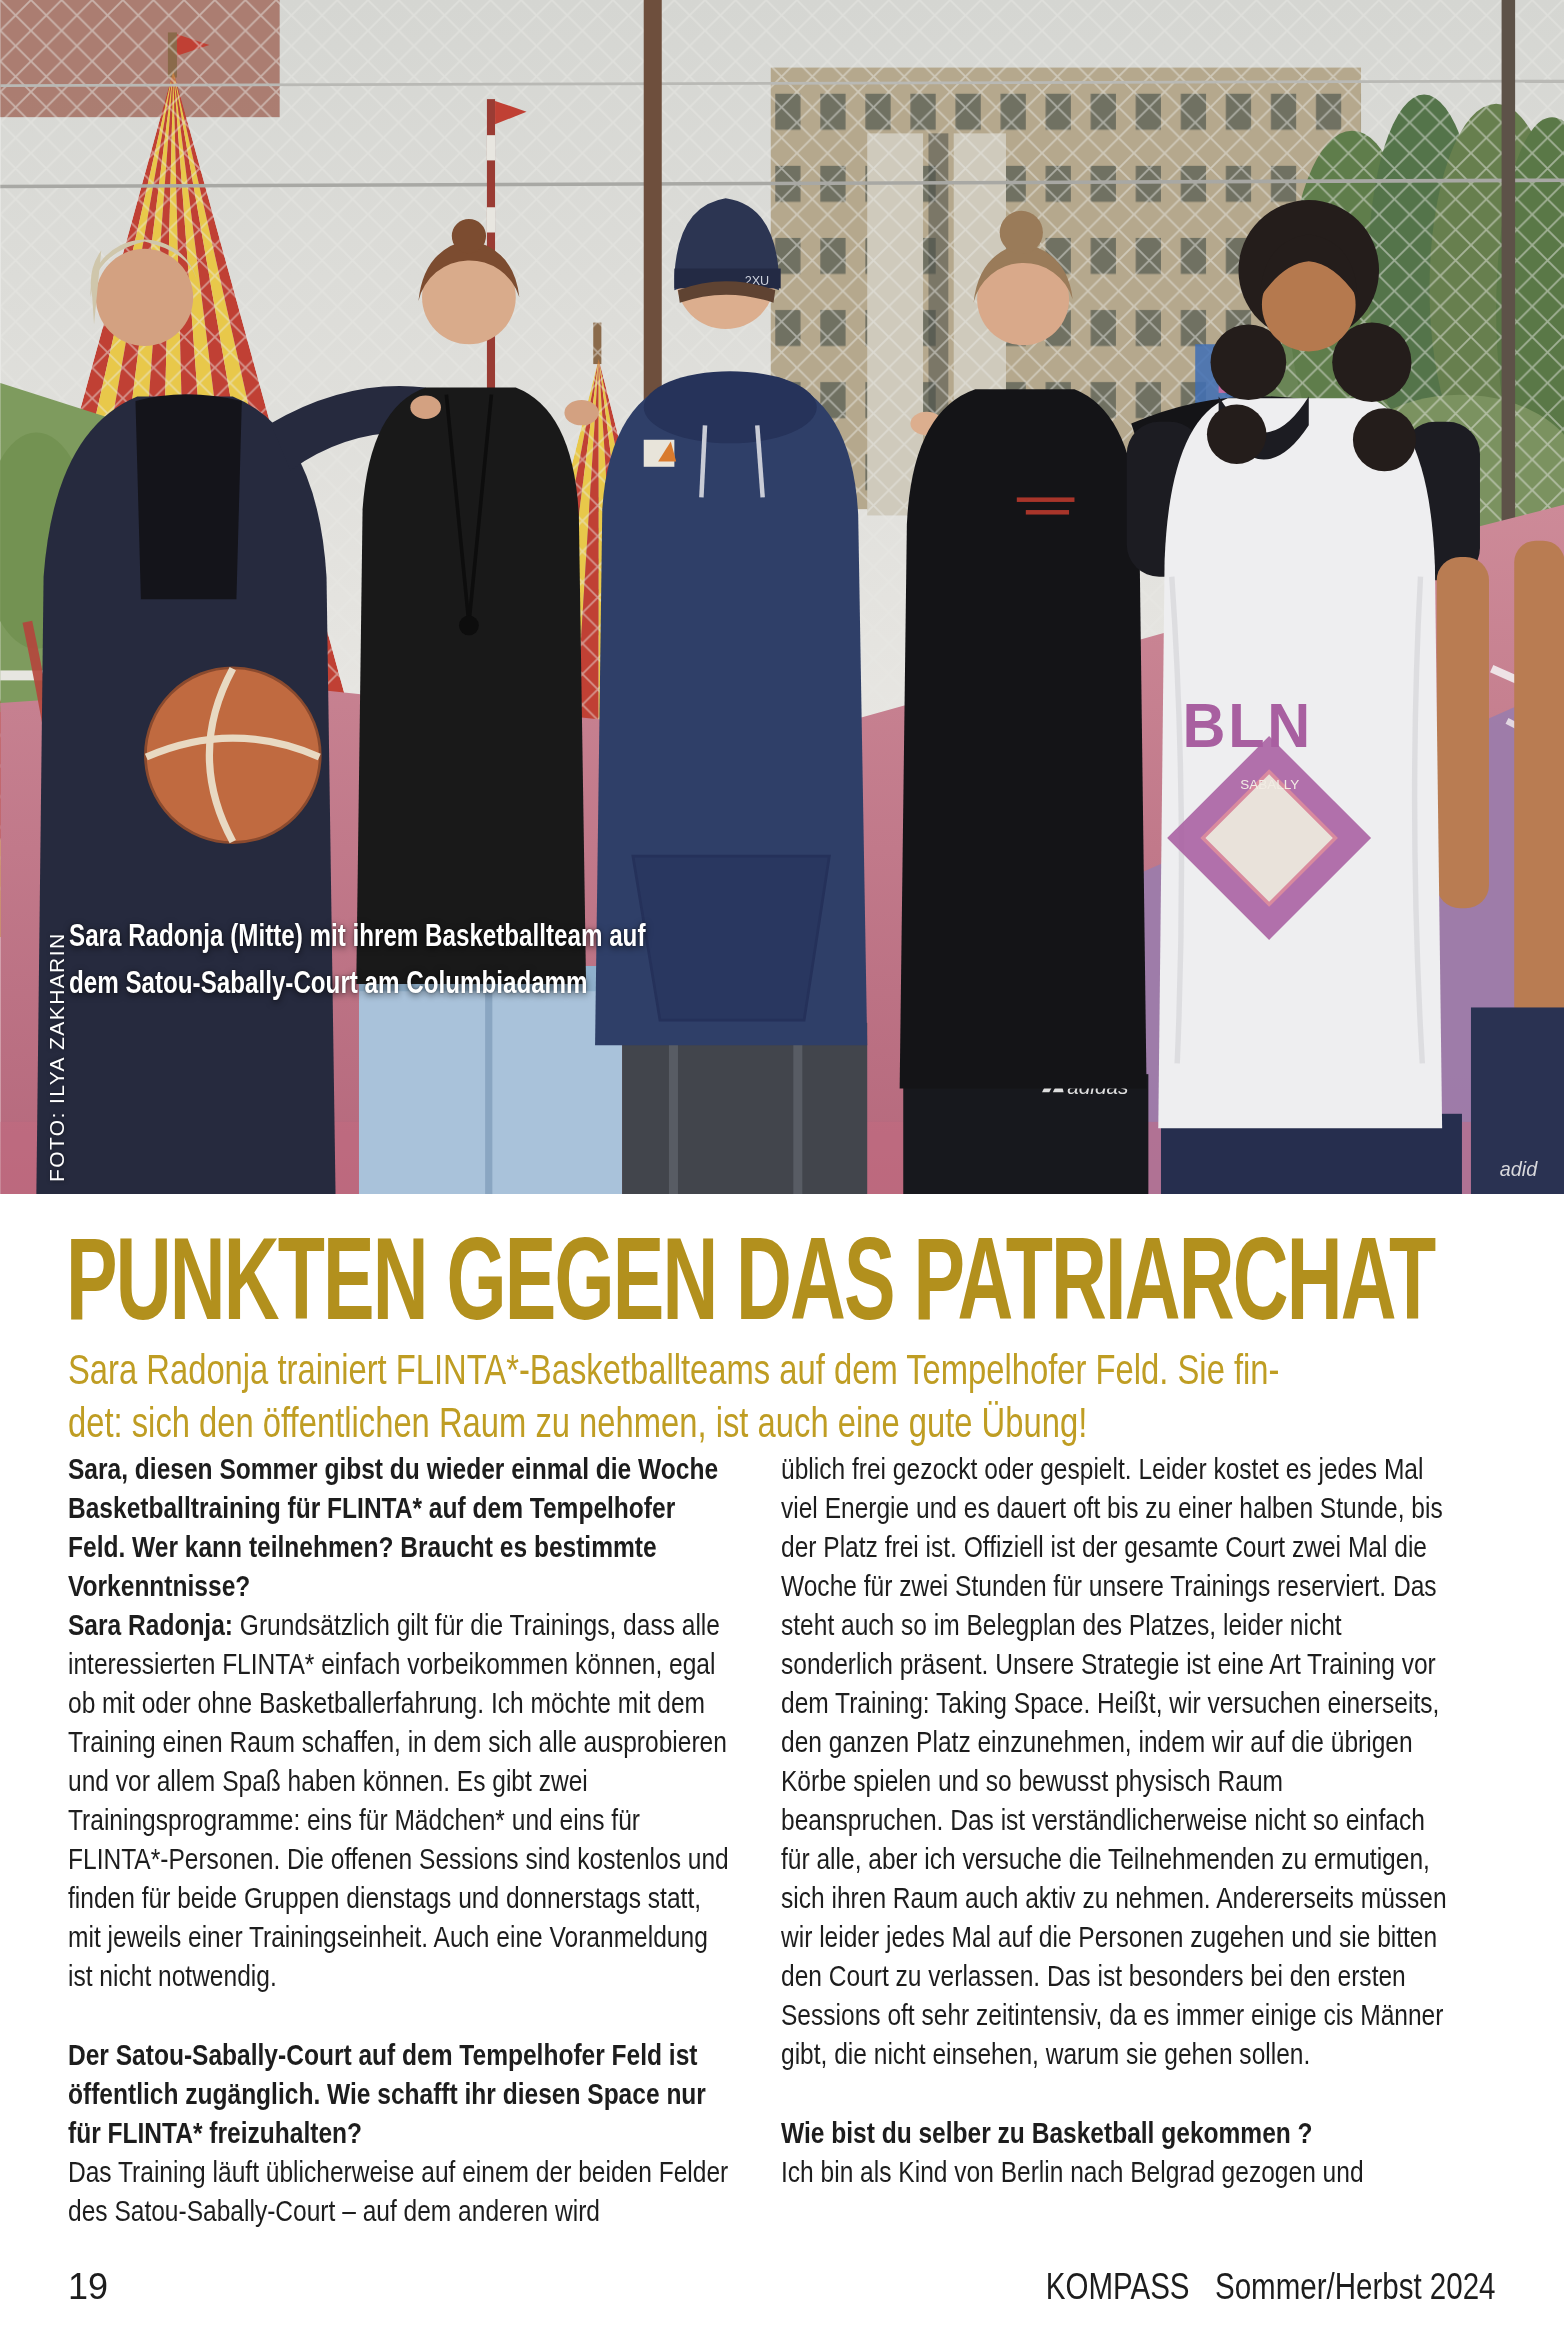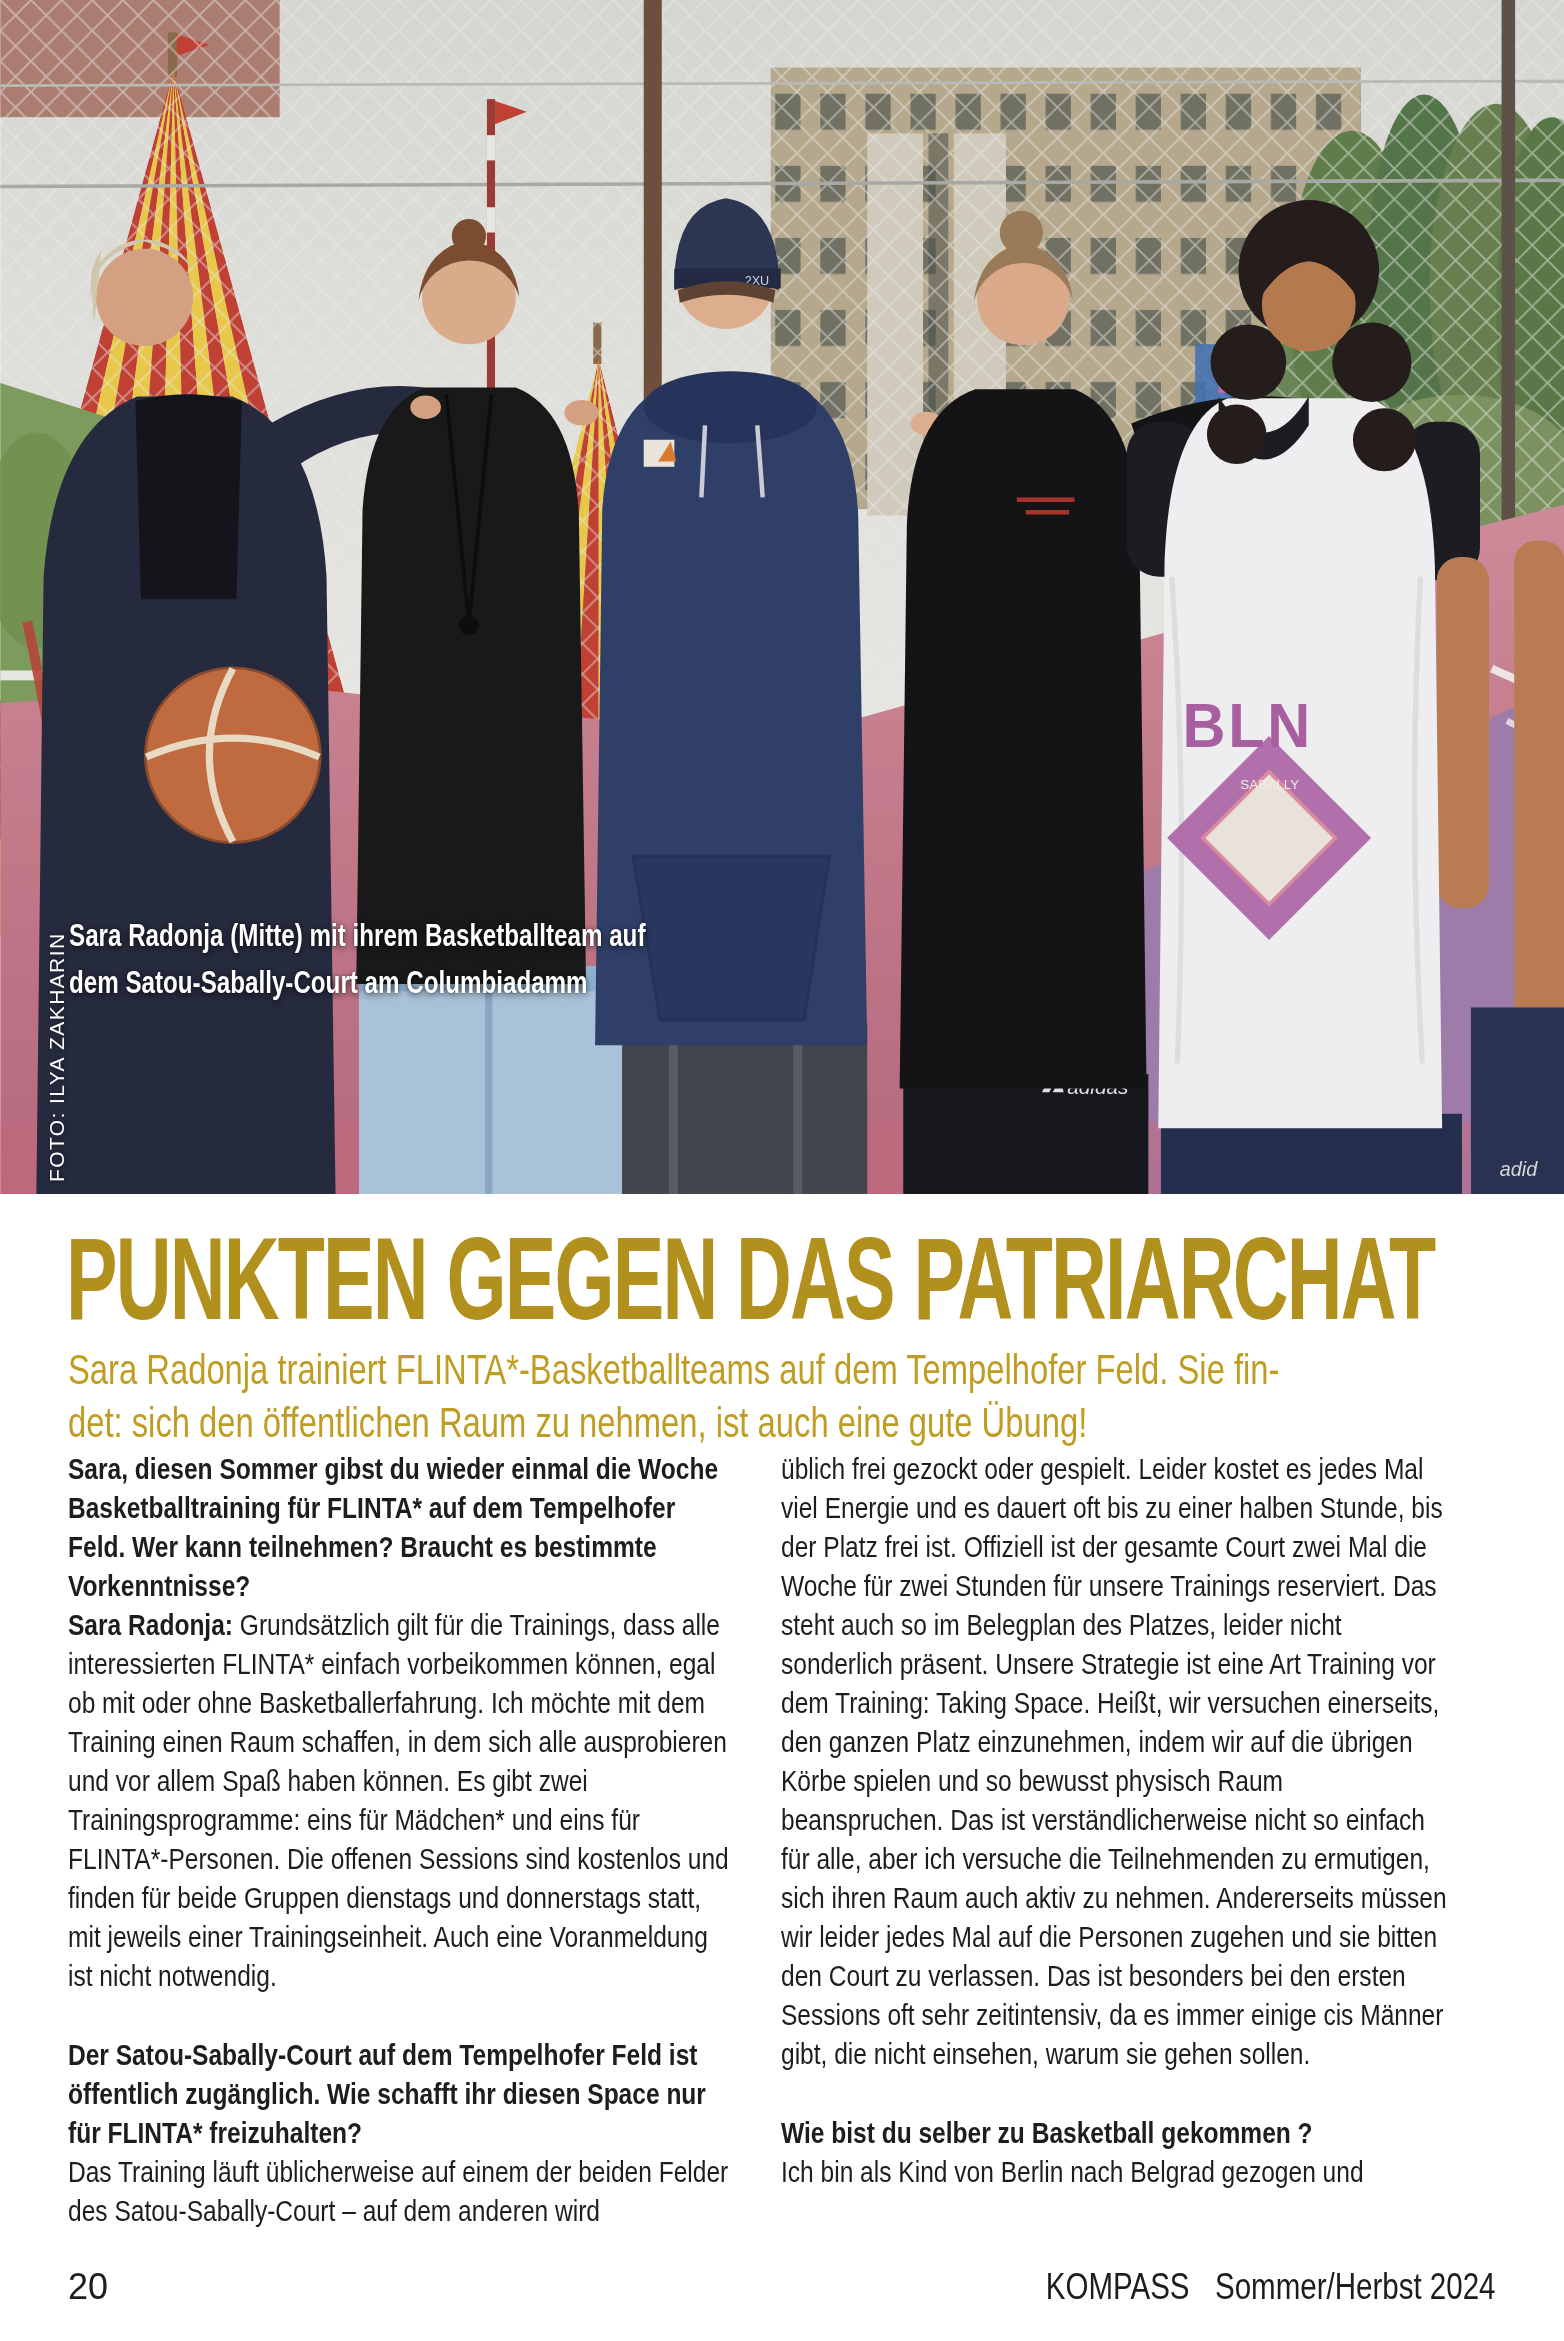--- a/index.html
+++ b/index.html
@@ -293,19 +293,19 @@
       <p class="para"><strong>Sara Radonja:</strong> Grundsätzlich gilt für die Trainings, dass alle interessierten FLINTA* einfach vorbeikommen können, egal ob mit oder ohne Basketballerfahrung. Ich möchte mit dem Training einen Raum schaffen, in dem sich alle ausprobieren und vor allem Spaß haben können. Es gibt zwei Trainingsprogramme: eins für Mädchen* und eins für FLINTA*-Personen. Die offenen Sessions sind kostenlos und finden für beide Gruppen dienstags und donnerstags statt, mit jeweils einer Trainingseinheit. Auch eine Voranmeldung ist nicht notwendig.</p>
       <p class="para bold spaced">Der Satou-Sabally-Court auf dem Tempelhofer Feld ist öffentlich zugänglich. Wie schafft ihr diesen Space nur für FLINTA* freizuhalten?</p>
       <p class="para">Das Training läuft üblicherweise auf einem der beiden Felder des Satou-Sabally-Court – auf dem anderen wird</p>
     </div>
   <div class="col col-right">
       <p class="para">üblich frei gezockt oder gespielt. Leider kostet es jedes Mal viel Energie und es dauert oft bis zu einer halben Stunde, bis der Platz frei ist. Offiziell ist der gesamte Court zwei Mal die Woche für zwei Stunden für unsere Trainings reserviert. Das steht auch so im Belegplan des Platzes, leider nicht sonderlich präsent. Unsere Strategie ist eine Art Training vor dem Training: Taking Space. Heißt, wir versuchen einerseits, den ganzen Platz einzunehmen, indem wir auf die übrigen Körbe spielen und so bewusst physisch Raum beanspruchen. Das ist verständlicherweise nicht so einfach für alle, aber ich versuche die Teilnehmenden zu ermutigen, sich ihren Raum auch aktiv zu nehmen. Andererseits müssen wir leider jedes Mal auf die Personen zugehen und sie bitten den Court zu verlassen. Das ist besonders bei den ersten Sessions oft sehr zeitintensiv, da es immer einige cis Männer gibt, die nicht einsehen, warum sie gehen sollen.</p>
       <p class="para bold spaced">Wie bist du selber zu Basketball gekommen ?</p>
       <p class="para">Ich bin als Kind von Berlin nach Belgrad gezogen und</p>
     </div>
 
-  <div class="pageno">20</div>
+  <div class="pageno">19</div>
   <div class="issue">
     <span class="mag">KOMPASS</span><span>Sommer/Herbst 2024</span>
   </div>
 
 </div>
 
 
 </body></html>

